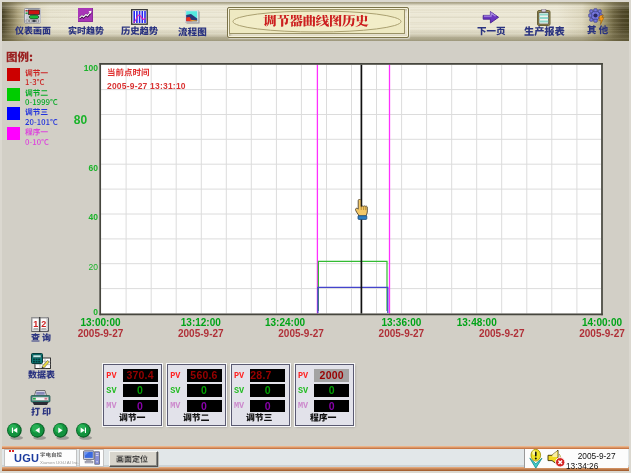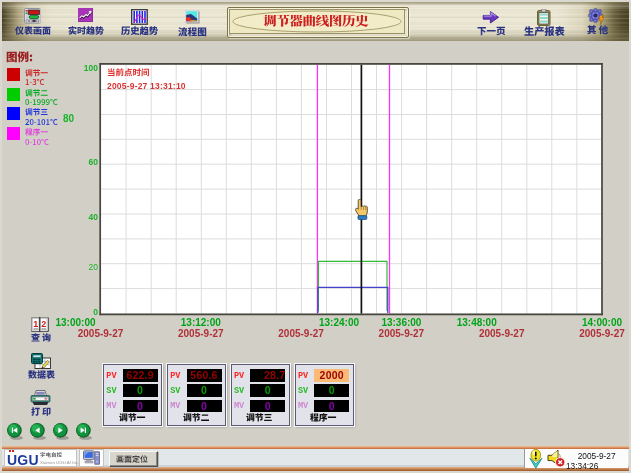--- a/index.html
+++ b/index.html
@@ -175,30 +175,30 @@
 <path d="M219.9 252 L219.9 226.3 L289.8 226.3 L289.8 252" fill="none" stroke="#4444cc" stroke-width="1.3"></path>
 <line x1="263.4" y1="3.7" x2="263.4" y2="252.6" stroke="#101010" stroke-width="1.7"></line>
 <g stroke="#46463e" stroke-width="1.7">
 <line x1="1.5" y1="2.8" x2="504.8" y2="2.8"></line>
 <line x1="1.5" y1="253.4" x2="504.8" y2="253.4"></line>
 <line x1="2.2" y1="2" x2="2.2" y2="254.2"></line>
 <line x1="504" y1="2" x2="504" y2="254.2"></line>
 </g>
 </svg>
 <div class="ab" style="left:63px;top:62.9px;width:35px;text-align:right;font-weight:bold;font-size:8.5px;color:#1ab32a">100</div>
-<div class="ab" style="left:63px;top:112.6px;width:35px;text-align:left;font-weight:bold;font-size:10px;color:#1ab32a">80</div>
-<div class="ab" style="left:63px;top:157px;width:35px;text-align:right;font-weight:bold;font-size:8.5px;color:#1ab32a">60</div>
+<div class="ab" style="left:63px;top:112.6px;width:35px;text-align:center;font-weight:bold;font-size:12px;color:#1ab32a">80</div>
+<div class="ab" style="left:63px;top:163px;width:35px;text-align:right;font-weight:bold;font-size:8.5px;color:#1ab32a">60</div>
 <div class="ab" style="left:63px;top:212.0px;width:35px;text-align:right;font-weight:bold;font-size:8.5px;color:#1ab32a">40</div>
 <div class="ab" style="left:63px;top:261.7px;width:35px;text-align:right;font-weight:normal;font-size:8.5px;color:#1ab32a">20</div>
 <div class="ab" style="left:63px;top:307.1px;width:35px;text-align:right;font-weight:bold;font-size:8.5px;color:#1ab32a">0</div>
-<div class="ab" style="left:55.5px;top:317px;width:90px;font-weight:bold;font-size:10px;color:#00a418">13:00:00</div>
+<div class="ab" style="left:55.5px;top:317px;width:90px;text-align:center;font-weight:bold;font-size:10px;color:#00a418">13:00:00</div>
 <div class="ab" style="left:55.5px;top:327.5px;width:90px;text-align:center;font-weight:bold;font-size:10px;color:#b03038">2005-9-27</div>
 <div class="ab" style="left:155.8px;top:317px;width:90px;text-align:center;font-weight:bold;font-size:10px;color:#00a418">13:12:00</div>
 <div class="ab" style="left:155.8px;top:327.5px;width:90px;text-align:center;font-weight:bold;font-size:10px;color:#b03038">2005-9-27</div>
-<div class="ab" style="left:269px;top:317px;width:90px;text-align:right;font-weight:bold;font-size:10px;color:#00a418">13:24:00</div>
+<div class="ab" style="left:240px;top:317px;width:90px;text-align:center;font-weight:bold;font-size:10px;color:#00a418">13:24:00</div>
 <div class="ab" style="left:256.1px;top:327.5px;width:90px;text-align:center;font-weight:bold;font-size:10px;color:#b03038">2005-9-27</div>
 <div class="ab" style="left:356.4px;top:317px;width:90px;text-align:center;font-weight:bold;font-size:10px;color:#00a418">13:36:00</div>
 <div class="ab" style="left:356.4px;top:327.5px;width:90px;text-align:center;font-weight:bold;font-size:10px;color:#b03038">2005-9-27</div>
 <div class="ab" style="left:456.7px;top:317px;width:90px;text-align:left;font-weight:bold;font-size:10px;color:#00a418">13:48:00</div>
 <div class="ab" style="left:456.7px;top:327.5px;width:90px;text-align:center;font-weight:bold;font-size:10px;color:#b03038">2005-9-27</div>
 <div class="ab" style="left:557.0px;top:317px;width:90px;text-align:center;font-weight:bold;font-size:10px;color:#00a418">14:00:00</div>
 <div class="ab" style="left:557.0px;top:327.5px;width:90px;text-align:center;font-weight:bold;font-size:10px;color:#b03038">2005-9-27</div>
 <svg style="position:absolute;left:107px;top:67.5px" width="43" height="11" viewBox="0 0 43 11">
       <path transform="translate(0,7.5)" fill="#e03030" d="M0.9 -6.5C1.3 -5.9 1.7 -5.1 1.9 -4.5L2.9 -5.0C2.7 -5.5 2.3 -6.3 1.8 -6.9ZM6.5 -7.0C6.3 -6.3 5.9 -5.4 5.6 -4.8L6.5 -4.5C6.9 -5.1 7.3 -5.9 7.7 -6.6ZM0.9 -0.6V0.4H6.5V0.8H7.5V-4.3H4.8V-7.2H3.7V-4.3H1.1V-3.2H6.5V-2.5H1.4V-1.5H6.5V-0.6Z M13.5 -4.4V-0.9H14.4V-4.4ZM15.2 -4.6V-0.4C15.2 -0.3 15.1 -0.2 15.0 -0.2C14.8 -0.2 14.4 -0.2 14.0 -0.2C14.1 0.0 14.3 0.5 14.3 0.7C14.9 0.7 15.4 0.7 15.7 0.6C16.1 0.4 16.2 0.1 16.2 -0.4V-4.6ZM14.4 -7.3C14.3 -6.9 14.0 -6.3 13.7 -6.0H11.4L11.8 -6.1C11.7 -6.4 11.3 -6.9 11.0 -7.2L10.1 -6.9C10.3 -6.6 10.5 -6.2 10.7 -6.0H8.9V-5.0H16.6V-6.0H14.9C15.1 -6.3 15.3 -6.6 15.5 -6.9ZM11.7 -2.3V-1.8H10.3V-2.3ZM11.7 -3.1H10.3V-3.6H11.7ZM9.3 -4.5V0.7H10.3V-1.0H11.7V-0.3C11.7 -0.2 11.7 -0.1 11.6 -0.1C11.5 -0.1 11.1 -0.1 10.8 -0.1C11.0 0.1 11.1 0.5 11.2 0.7C11.7 0.7 12.1 0.7 12.4 0.6C12.6 0.4 12.7 0.2 12.7 -0.2V-4.5Z M19.3 -3.8H23.2V-2.7H19.3ZM19.7 -1.1C19.8 -0.5 19.9 0.3 19.9 0.7L20.9 0.6C20.9 0.1 20.8 -0.6 20.7 -1.2ZM21.5 -1.1C21.7 -0.5 22.0 0.2 22.0 0.7L23.0 0.4C22.9 -0.0 22.7 -0.8 22.4 -1.3ZM23.2 -1.1C23.6 -0.6 24.1 0.2 24.2 0.7L25.2 0.3C25.0 -0.2 24.5 -0.9 24.1 -1.5ZM18.3 -1.4C18.1 -0.8 17.7 -0.1 17.2 0.3L18.2 0.7C18.6 0.3 19.0 -0.5 19.3 -1.1ZM18.3 -4.7V-1.7H24.2V-4.7H21.7V-5.5H24.8V-6.5H21.7V-7.2H20.7V-4.7Z M29.4 -3.6C29.8 -3.0 30.4 -2.2 30.6 -1.7L31.5 -2.2C31.2 -2.7 30.7 -3.5 30.2 -4.1ZM28.0 -3.3V-1.7H27.0V-3.3ZM28.0 -4.2H27.0V-5.6H28.0ZM26.1 -6.6V-0.1H27.0V-0.8H29.0V-6.6ZM31.8 -7.2V-5.7H29.3V-4.6H31.8V-0.6C31.8 -0.4 31.8 -0.4 31.6 -0.4C31.4 -0.4 30.8 -0.4 30.2 -0.4C30.3 -0.1 30.5 0.3 30.5 0.6C31.4 0.6 32.0 0.6 32.4 0.5C32.8 0.3 32.9 0.0 32.9 -0.6V-4.6H33.8V-5.7H32.9V-7.2Z M34.6 -5.2V0.7H35.7V-5.2ZM34.7 -6.7C35.1 -6.3 35.5 -5.7 35.7 -5.3L36.6 -5.9C36.4 -6.3 35.9 -6.8 35.5 -7.2ZM37.4 -2.4H39.1V-1.6H37.4ZM37.4 -4.0H39.1V-3.2H37.4ZM36.5 -4.8V-0.8H40.0V-4.8ZM36.9 -6.8V-5.8H40.9V-0.3C40.9 -0.2 40.9 -0.2 40.8 -0.2C40.7 -0.2 40.4 -0.2 40.1 -0.2C40.2 0.0 40.3 0.4 40.4 0.7C40.9 0.7 41.3 0.7 41.6 0.5C41.9 0.4 42.0 0.1 42.0 -0.3V-6.8Z"></path>
     </svg>
@@ -281,65 +281,65 @@
 <svg class="ab" style="left:76.2px;top:423.2px" width="18" height="18" viewBox="0 0 18 18">
       <ellipse cx="9.6" cy="14.8" rx="6.5" ry="2" fill="rgba(90,90,90,0.45)"></ellipse>
       <circle cx="7.4" cy="7.4" r="7.3" fill="#085c24"></circle>
       <circle cx="7.1" cy="7.1" r="6.5" fill="#12923e"></circle>
       <circle cx="5.9" cy="5.5" r="3.9" fill="#28b055"></circle>
       <path d="M4.6 4.6 L8.7 7.3 L4.6 10 Z" fill="#fff"></path>
       <rect x="8.9" y="4.6" width="1.1" height="5.4" fill="#fff"></rect>
     </svg>
 <div class="ab" style="left:103.3px;top:364px;width:57px;height:60px;background:#e2e2ea;border:1px solid #5a5a72;box-shadow:0 0 0 1px #f8f8f8, 1px 1px 2px rgba(80,80,80,0.5)"></div>
 <div class="ab" style="left:106.3px;top:370.5px;font-size:8.5px;font-weight:bold;color:#ff2222;font-family:'Liberation Mono',monospace">PV</div>
-<div class="ab" style="left:122.6px;top:369.0px;width:35px;height:12.5px;background:#000;color:#990000;font-size:10.5px;font-weight:bold;text-align:center;line-height:12.5px;letter-spacing:0.2px">622.9</div>
+<div class="ab" style="left:122.6px;top:369.0px;width:35px;height:12.5px;background:#000;color:#990000;font-size:10.5px;font-weight:bold;text-align:center;line-height:12.5px;letter-spacing:0.2px">370.4</div>
 <div class="ab" style="left:106.3px;top:385.8px;font-size:8.5px;font-weight:bold;color:#22bb22;font-family:'Liberation Mono',monospace">SV</div>
 <div class="ab" style="left:122.6px;top:384.3px;width:35px;height:12.5px;background:#000;color:#00a000;font-size:10.5px;font-weight:bold;text-align:center;line-height:12.5px;letter-spacing:0.2px">0</div>
 <div class="ab" style="left:106.3px;top:401.1px;font-size:8.5px;font-weight:bold;color:#cc88cc;font-family:'Liberation Mono',monospace">MV</div>
 <div class="ab" style="left:122.6px;top:399.6px;width:35px;height:12.5px;background:#000;color:#8800aa;font-size:10.5px;font-weight:bold;text-align:center;line-height:12.5px;letter-spacing:0.2px">0</div>
 <svg class="ab" style="left:118.6px;top:412.5px" width="28" height="13" viewBox="0 0 28 13">
       <path transform="translate(0,7.7)" fill="#111" d="M0.6 -6.7C1.1 -6.2 1.7 -5.6 2.0 -5.2L2.9 -6.1C2.6 -6.5 1.9 -7.0 1.4 -7.4ZM0.3 -4.8V-3.6H1.2V-1.4C1.2 -0.8 0.9 -0.3 0.6 -0.1C0.8 0.1 1.2 0.5 1.4 0.7C1.5 0.5 1.8 0.3 2.9 -0.7C2.8 -0.4 2.6 -0.1 2.5 0.1C2.7 0.3 3.2 0.6 3.4 0.8C4.2 -0.4 4.3 -2.3 4.3 -3.7V-6.1H7.1V-0.5C7.1 -0.3 7.1 -0.3 7.0 -0.3C6.9 -0.3 6.5 -0.3 6.2 -0.3C6.3 -0.0 6.5 0.5 6.5 0.8C7.1 0.8 7.5 0.8 7.8 0.6C8.2 0.4 8.3 0.1 8.3 -0.4V-7.3H3.2V-3.7C3.2 -3.1 3.2 -2.3 3.1 -1.5C3.0 -1.7 2.9 -2.0 2.8 -2.2L2.4 -1.8V-4.8ZM5.2 -6.0V-5.5H4.6V-4.7H5.2V-4.2H4.5V-3.3H7.0V-4.2H6.2V-4.7H6.8V-5.5H6.2V-6.0ZM4.5 -2.9V-0.3H5.4V-0.7H6.9V-2.9ZM5.4 -2.1H6.0V-1.5H5.4Z M9.6 -4.4V-3.1H11.6V0.8H12.9V-3.1H15.2V-1.7C15.2 -1.5 15.2 -1.5 15.0 -1.5C14.9 -1.5 14.2 -1.5 13.8 -1.5C13.9 -1.2 14.1 -0.6 14.1 -0.2C14.9 -0.2 15.5 -0.2 16.0 -0.4C16.5 -0.6 16.6 -1.0 16.6 -1.6V-4.4ZM14.1 -7.5V-6.7H12.3V-7.5H11.0V-6.7H9.2V-5.5H11.0V-4.8H12.3V-5.5H14.1V-4.8H15.5V-5.5H17.2V-6.7H15.5V-7.5Z M17.9 -4.1V-2.7H26.1V-4.1Z"></path>
     </svg>
 <div class="ab" style="left:167.2px;top:364px;width:57px;height:60px;background:#e2e2ea;border:1px solid #5a5a72;box-shadow:0 0 0 1px #f8f8f8, 1px 1px 2px rgba(80,80,80,0.5)"></div>
 <div class="ab" style="left:170.2px;top:370.5px;font-size:8.5px;font-weight:bold;color:#ff2222;font-family:'Liberation Mono',monospace">PV</div>
 <div class="ab" style="left:186.5px;top:369.0px;width:35px;height:12.5px;background:#000;color:#990000;font-size:10.5px;font-weight:bold;text-align:center;line-height:12.5px;letter-spacing:0.2px">560.6</div>
 <div class="ab" style="left:170.2px;top:385.8px;font-size:8.5px;font-weight:bold;color:#22bb22;font-family:'Liberation Mono',monospace">SV</div>
 <div class="ab" style="left:186.5px;top:384.3px;width:35px;height:12.5px;background:#000;color:#00a000;font-size:10.5px;font-weight:bold;text-align:center;line-height:12.5px;letter-spacing:0.2px">0</div>
 <div class="ab" style="left:170.2px;top:401.1px;font-size:8.5px;font-weight:bold;color:#cc88cc;font-family:'Liberation Mono',monospace">MV</div>
 <div class="ab" style="left:186.5px;top:399.6px;width:35px;height:12.5px;background:#000;color:#8800aa;font-size:10.5px;font-weight:bold;text-align:center;line-height:12.5px;letter-spacing:0.2px">0</div>
 <svg class="ab" style="left:182.5px;top:412.5px" width="28" height="13" viewBox="0 0 28 13">
       <path transform="translate(0,7.7)" fill="#111" d="M0.6 -6.7C1.1 -6.2 1.7 -5.6 2.0 -5.2L2.9 -6.1C2.6 -6.5 1.9 -7.0 1.4 -7.4ZM0.3 -4.8V-3.6H1.2V-1.4C1.2 -0.8 0.9 -0.3 0.6 -0.1C0.8 0.1 1.2 0.5 1.4 0.7C1.5 0.5 1.8 0.3 2.9 -0.7C2.8 -0.4 2.6 -0.1 2.5 0.1C2.7 0.3 3.2 0.6 3.4 0.8C4.2 -0.4 4.3 -2.3 4.3 -3.7V-6.1H7.1V-0.5C7.1 -0.3 7.1 -0.3 7.0 -0.3C6.9 -0.3 6.5 -0.3 6.2 -0.3C6.3 -0.0 6.5 0.5 6.5 0.8C7.1 0.8 7.5 0.8 7.8 0.6C8.2 0.4 8.3 0.1 8.3 -0.4V-7.3H3.2V-3.7C3.2 -3.1 3.2 -2.3 3.1 -1.5C3.0 -1.7 2.9 -2.0 2.8 -2.2L2.4 -1.8V-4.8ZM5.2 -6.0V-5.5H4.6V-4.7H5.2V-4.2H4.5V-3.3H7.0V-4.2H6.2V-4.7H6.8V-5.5H6.2V-6.0ZM4.5 -2.9V-0.3H5.4V-0.7H6.9V-2.9ZM5.4 -2.1H6.0V-1.5H5.4Z M9.6 -4.4V-3.1H11.6V0.8H12.9V-3.1H15.2V-1.7C15.2 -1.5 15.2 -1.5 15.0 -1.5C14.9 -1.5 14.2 -1.5 13.8 -1.5C13.9 -1.2 14.1 -0.6 14.1 -0.2C14.9 -0.2 15.5 -0.2 16.0 -0.4C16.5 -0.6 16.6 -1.0 16.6 -1.6V-4.4ZM14.1 -7.5V-6.7H12.3V-7.5H11.0V-6.7H9.2V-5.5H11.0V-4.8H12.3V-5.5H14.1V-4.8H15.5V-5.5H17.2V-6.7H15.5V-7.5Z M18.8 -6.3V-4.9H25.2V-6.3ZM18.1 -1.3V0.2H26.0V-1.3Z"></path>
     </svg>
 <div class="ab" style="left:231.0px;top:364px;width:57px;height:60px;background:#e2e2ea;border:1px solid #5a5a72;box-shadow:0 0 0 1px #f8f8f8, 1px 1px 2px rgba(80,80,80,0.5)"></div>
 <div class="ab" style="left:234.0px;top:370.5px;font-size:8.5px;font-weight:bold;color:#ff2222;font-family:'Liberation Mono',monospace">PV</div>
-<div class="ab" style="left:250.3px;top:369.0px;width:35px;height:12.5px;background:#000;color:#990000;font-size:10.5px;font-weight:bold;text-align:right;line-height:12.5px;letter-spacing:0.2px">28.7</div>
+<div class="ab" style="left:250.3px;top:369.0px;width:35px;height:12.5px;background:#000;color:#990000;font-size:10.5px;font-weight:bold;text-align:left;line-height:12.5px;letter-spacing:0.2px">28.7</div>
 <div class="ab" style="left:234.0px;top:385.8px;font-size:8.5px;font-weight:bold;color:#22bb22;font-family:'Liberation Mono',monospace">SV</div>
 <div class="ab" style="left:250.3px;top:384.3px;width:35px;height:12.5px;background:#000;color:#00a000;font-size:10.5px;font-weight:bold;text-align:center;line-height:12.5px;letter-spacing:0.2px">0</div>
 <div class="ab" style="left:234.0px;top:401.1px;font-size:8.5px;font-weight:bold;color:#cc88cc;font-family:'Liberation Mono',monospace">MV</div>
 <div class="ab" style="left:250.3px;top:399.6px;width:35px;height:12.5px;background:#000;color:#8800aa;font-size:10.5px;font-weight:bold;text-align:center;line-height:12.5px;letter-spacing:0.2px">0</div>
 <svg class="ab" style="left:246.3px;top:412.5px" width="28" height="13" viewBox="0 0 28 13">
       <path transform="translate(0,7.7)" fill="#111" d="M0.6 -6.7C1.1 -6.2 1.7 -5.6 2.0 -5.2L2.9 -6.1C2.6 -6.5 1.9 -7.0 1.4 -7.4ZM0.3 -4.8V-3.6H1.2V-1.4C1.2 -0.8 0.9 -0.3 0.6 -0.1C0.8 0.1 1.2 0.5 1.4 0.7C1.5 0.5 1.8 0.3 2.9 -0.7C2.8 -0.4 2.6 -0.1 2.5 0.1C2.7 0.3 3.2 0.6 3.4 0.8C4.2 -0.4 4.3 -2.3 4.3 -3.7V-6.1H7.1V-0.5C7.1 -0.3 7.1 -0.3 7.0 -0.3C6.9 -0.3 6.5 -0.3 6.2 -0.3C6.3 -0.0 6.5 0.5 6.5 0.8C7.1 0.8 7.5 0.8 7.8 0.6C8.2 0.4 8.3 0.1 8.3 -0.4V-7.3H3.2V-3.7C3.2 -3.1 3.2 -2.3 3.1 -1.5C3.0 -1.7 2.9 -2.0 2.8 -2.2L2.4 -1.8V-4.8ZM5.2 -6.0V-5.5H4.6V-4.7H5.2V-4.2H4.5V-3.3H7.0V-4.2H6.2V-4.7H6.8V-5.5H6.2V-6.0ZM4.5 -2.9V-0.3H5.4V-0.7H6.9V-2.9ZM5.4 -2.1H6.0V-1.5H5.4Z M9.6 -4.4V-3.1H11.6V0.8H12.9V-3.1H15.2V-1.7C15.2 -1.5 15.2 -1.5 15.0 -1.5C14.9 -1.5 14.2 -1.5 13.8 -1.5C13.9 -1.2 14.1 -0.6 14.1 -0.2C14.9 -0.2 15.5 -0.2 16.0 -0.4C16.5 -0.6 16.6 -1.0 16.6 -1.6V-4.4ZM14.1 -7.5V-6.7H12.3V-7.5H11.0V-6.7H9.2V-5.5H11.0V-4.8H12.3V-5.5H14.1V-4.8H15.5V-5.5H17.2V-6.7H15.5V-7.5Z M18.6 -6.7V-5.4H25.4V-6.7ZM19.3 -3.9V-2.6H24.7V-3.9ZM18.1 -0.9V0.4H25.8V-0.9Z"></path>
     </svg>
 <div class="ab" style="left:294.9px;top:364px;width:57px;height:60px;background:#e2e2ea;border:1px solid #5a5a72;box-shadow:0 0 0 1px #f8f8f8, 1px 1px 2px rgba(80,80,80,0.5)"></div>
 <div class="ab" style="left:297.9px;top:370.5px;font-size:8.5px;font-weight:bold;color:#ff2222;font-family:'Liberation Mono',monospace">PV</div>
-<div class="ab" style="left:314.2px;top:369.0px;width:35px;height:12.5px;background:#fdba74;color:#990000;font-size:10.5px;font-weight:bold;text-align:center;line-height:12.5px;letter-spacing:0.2px">2000</div>
+<div class="ab" style="left:314.2px;top:369.0px;width:35px;height:12.5px;background:#a3a3a3;color:#990000;font-size:10.5px;font-weight:bold;text-align:center;line-height:12.5px;letter-spacing:0.2px">2000</div>
 <div class="ab" style="left:297.9px;top:385.8px;font-size:8.5px;font-weight:bold;color:#22bb22;font-family:'Liberation Mono',monospace">SV</div>
 <div class="ab" style="left:314.2px;top:384.3px;width:35px;height:12.5px;background:#000;color:#00a000;font-size:10.5px;font-weight:bold;text-align:center;line-height:12.5px;letter-spacing:0.2px">0</div>
 <div class="ab" style="left:297.9px;top:401.1px;font-size:8.5px;font-weight:bold;color:#cc88cc;font-family:'Liberation Mono',monospace">MV</div>
 <div class="ab" style="left:314.2px;top:399.6px;width:35px;height:12.5px;background:#000;color:#8800aa;font-size:10.5px;font-weight:bold;text-align:center;line-height:12.5px;letter-spacing:0.2px">0</div>
 <svg class="ab" style="left:310.2px;top:412.5px" width="28" height="13" viewBox="0 0 28 13">
       <path transform="translate(0,7.7)" fill="#111" d="M5.2 -6.2H6.9V-5.2H5.2ZM4.0 -7.2V-4.1H8.2V-7.2ZM2.9 -7.5C2.2 -7.1 1.2 -6.9 0.2 -6.7C0.3 -6.5 0.5 -6.0 0.5 -5.7C0.8 -5.8 1.2 -5.8 1.5 -5.9V-5.1H0.3V-3.9H1.3C1.0 -3.1 0.6 -2.3 0.1 -1.7C0.3 -1.4 0.6 -0.9 0.7 -0.5C1.0 -0.9 1.2 -1.3 1.5 -1.9V0.8H2.7V-2.4C2.9 -2.1 3.0 -1.8 3.1 -1.6L3.8 -2.6H5.4V-2.1H4.0V-1.0H5.4V-0.4H3.4V0.7H8.6V-0.4H6.7V-1.0H8.1V-2.1H6.7V-2.6H8.4V-3.7H3.8V-2.7C3.6 -2.9 2.9 -3.6 2.7 -3.8V-3.9H3.6V-5.1H2.7V-6.2C3.1 -6.2 3.4 -6.3 3.7 -6.5Z M12.0 -3.4C12.4 -3.3 12.8 -3.1 13.1 -2.9H11.1V-1.8H13.3V-0.4C13.3 -0.3 13.3 -0.3 13.1 -0.3C13.0 -0.3 12.3 -0.3 11.8 -0.3C12.0 0.0 12.2 0.5 12.2 0.8C13.0 0.8 13.6 0.8 14.0 0.7C14.5 0.5 14.6 0.2 14.6 -0.4V-1.8H15.6C15.5 -1.6 15.3 -1.3 15.2 -1.2L16.2 -0.7C16.6 -1.2 17.0 -1.9 17.3 -2.6L16.4 -3.0L16.2 -2.9H15.2L15.2 -3.0L14.9 -3.2C15.6 -3.6 16.2 -4.1 16.7 -4.6L15.9 -5.2L15.6 -5.2H11.5V-4.2H14.6C14.3 -4.0 14.1 -3.8 13.9 -3.7C13.5 -3.8 13.1 -4.0 12.8 -4.1ZM12.8 -7.3 13.0 -6.7H9.7V-4.3C9.7 -3.0 9.7 -1.1 8.9 0.2C9.2 0.3 9.8 0.7 10.0 0.9C10.8 -0.5 11.0 -2.8 11.0 -4.3V-5.5H17.3V-6.7H14.4C14.3 -7.0 14.2 -7.3 14.1 -7.6Z M17.9 -4.1V-2.7H26.1V-4.1Z"></path>
     </svg>
 <div class="ab" style="left:2px;top:446.4px;width:627px;height:2.8px;background:linear-gradient(180deg,#f4c298,#c06a38)"></div>
 <div class="ab" style="left:2px;top:449.2px;width:627px;height:18.2px;background:#e2e7e9"></div>
 <div class="ab" style="left:2px;top:465.4px;width:627px;height:2px;background:#ccd3d6"></div>
 <div class="ab" style="left:2px;top:467.4px;width:627px;height:3.2px;background:linear-gradient(180deg,#ecb184,#9c5526)"></div>
 <div class="ab" style="left:2px;top:470.6px;width:627px;height:1px;background:#7a5438"></div>
 <div class="ab" style="left:3.5px;top:449.3px;width:73px;height:17.6px;background:#fdfdfd;border:1px solid #c2c2c2;box-sizing:border-box"></div>
-<div class="ab" style="left:7px;top:452.2px;font-size:14px;font-weight:bold;color:#1a3a9e;letter-spacing:0.2px">UGU</div>
+<div class="ab" style="left:14px;top:452.2px;font-size:11px;font-weight:bold;color:#1a3a9e;letter-spacing:0.2px">UGU</div>
 <div class="ab" style="left:8.8px;top:450.2px;width:2px;height:2px;background:#dd2222"></div>
 <div class="ab" style="left:12px;top:450.2px;width:2px;height:2px;background:#dd2222"></div>
 <svg style="position:absolute;left:40px;top:452.2px" width="23" height="7" viewBox="0 0 23 7">
       <path transform="translate(0,4.8)" fill="#444" d="M0.4 -1.8V-1.3H2.5V-0.2C2.5 -0.1 2.5 -0.1 2.4 -0.1C2.2 -0.1 1.8 -0.1 1.5 -0.1C1.5 0.1 1.6 0.3 1.7 0.4C2.2 0.4 2.5 0.4 2.7 0.3C3.0 0.3 3.1 0.1 3.1 -0.2V-1.3H5.1V-1.8H3.1V-2.6H4.3V-3.0H1.2V-2.6H2.5V-1.8ZM2.3 -4.5C2.4 -4.4 2.4 -4.2 2.5 -4.1H0.4V-2.8H0.9V-3.6H4.6V-2.8H5.1V-4.1H3.1C3.0 -4.3 2.9 -4.5 2.8 -4.6Z M7.9 -2.2V-1.5H6.7V-2.2ZM8.5 -2.2H9.8V-1.5H8.5ZM7.9 -2.7H6.7V-3.3H7.9ZM8.5 -2.7V-3.3H9.8V-2.7ZM6.2 -3.8V-0.7H6.7V-1.0H7.9V-0.5C7.9 0.2 8.1 0.4 8.8 0.4C9.0 0.4 9.8 0.4 9.9 0.4C10.6 0.4 10.7 0.1 10.8 -0.8C10.7 -0.8 10.4 -0.9 10.3 -1.0C10.3 -0.3 10.2 -0.1 9.9 -0.1C9.7 -0.1 9.0 -0.1 8.9 -0.1C8.5 -0.1 8.5 -0.2 8.5 -0.5V-1.0H10.3V-3.8H8.5V-4.6H7.9V-3.8Z M12.4 -2.2H15.2V-1.5H12.4ZM12.4 -2.7V-3.4H15.2V-2.7ZM12.4 -1.0H15.2V-0.3H12.4ZM13.4 -4.7C13.4 -4.4 13.3 -4.2 13.3 -3.9H11.9V0.5H12.4V0.2H15.2V0.4H15.7V-3.9H13.8C13.9 -4.1 14.0 -4.4 14.1 -4.6Z M20.3 -3.0C20.6 -2.7 21.1 -2.2 21.3 -2.0L21.6 -2.3C21.4 -2.6 20.9 -3.0 20.6 -3.3ZM19.5 -3.3C19.3 -2.9 18.9 -2.6 18.5 -2.3C18.6 -2.2 18.8 -2.0 18.8 -1.9C19.2 -2.2 19.7 -2.7 20.0 -3.1ZM17.3 -4.6V-3.6H16.7V-3.1H17.3V-1.9C17.1 -1.8 16.9 -1.7 16.7 -1.7L16.8 -1.2L17.3 -1.4V-0.2C17.3 -0.1 17.3 -0.1 17.3 -0.1C17.2 -0.1 17.0 -0.1 16.8 -0.1C16.8 0.1 16.9 0.3 16.9 0.4C17.3 0.4 17.5 0.4 17.6 0.3C17.8 0.2 17.8 0.1 17.8 -0.2V-1.5L18.4 -1.8L18.3 -2.2L17.8 -2.0V-3.1H18.4V-3.6H17.8V-4.6ZM18.3 -0.2V0.3H21.8V-0.2H20.3V-1.4H21.4V-1.9H18.7V-1.4H19.8V-0.2ZM19.7 -4.5C19.8 -4.4 19.8 -4.2 19.9 -4.0H18.5V-3.0H19.0V-3.5H21.3V-3.1H21.8V-4.0H20.5C20.4 -4.2 20.3 -4.4 20.2 -4.7Z"></path>
     </svg>
 <div class="ab" style="left:40px;top:459.6px;font-size:4.4px;color:#999;white-space:nowrap">Xiamen UGU AI Inc.</div>
 <div class="ab" style="left:78.5px;top:449.3px;width:25px;height:17.6px;background:#fdfdfd;border:1px solid #c2c2c2;box-sizing:border-box"></div>
 <svg class="ab" style="left:83px;top:450.3px" width="17" height="16" viewBox="0 0 17 16">
 <rect x="0.5" y="0.8" width="10.5" height="8.8" rx="1" fill="#c8ccdd" stroke="#445" stroke-width="0.7"></rect>
 <rect x="1.6" y="1.9" width="8.2" height="6" fill="#3a6ae0"></rect>

